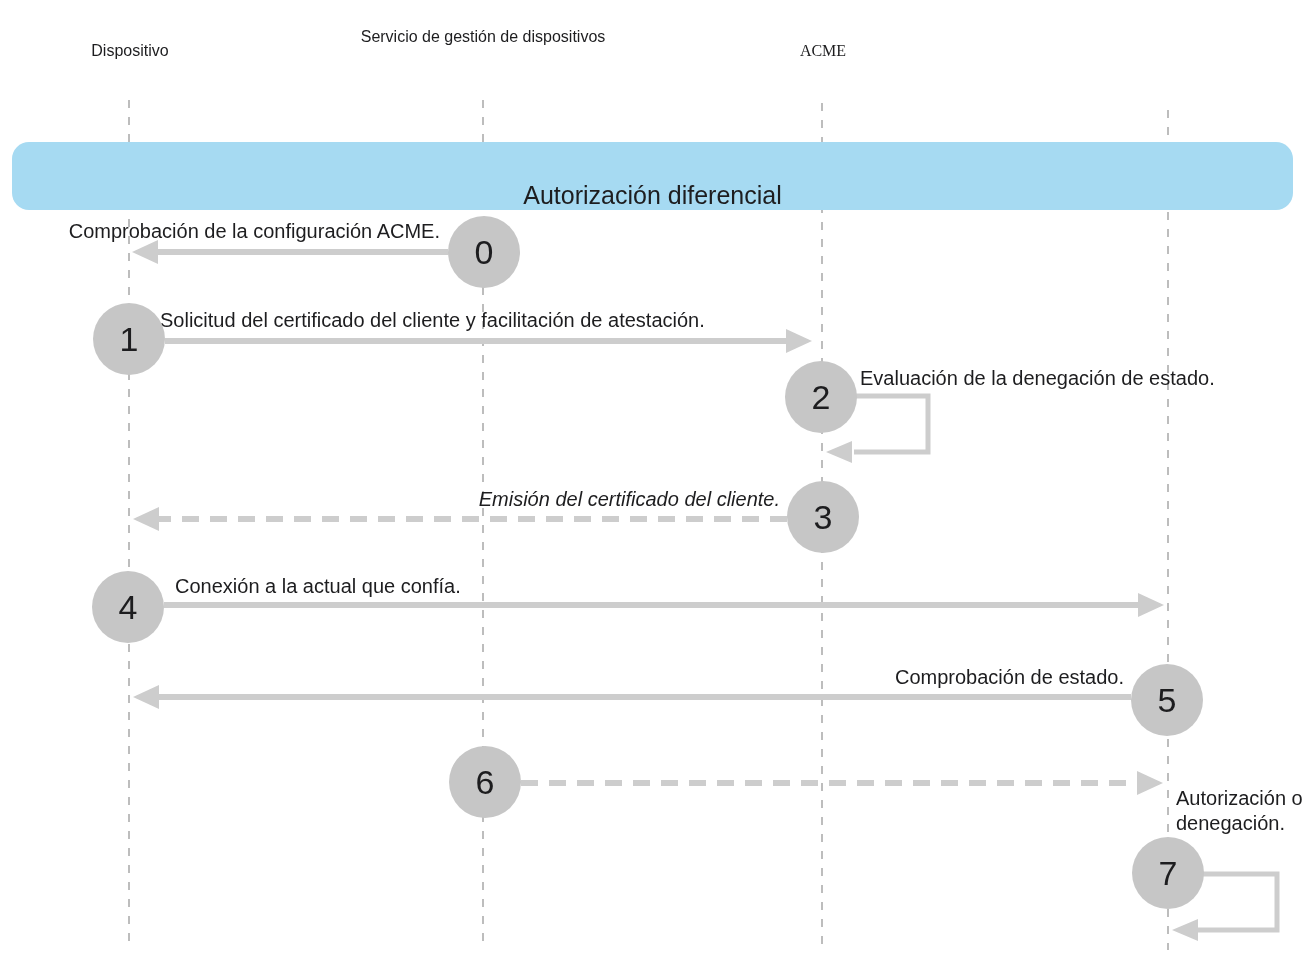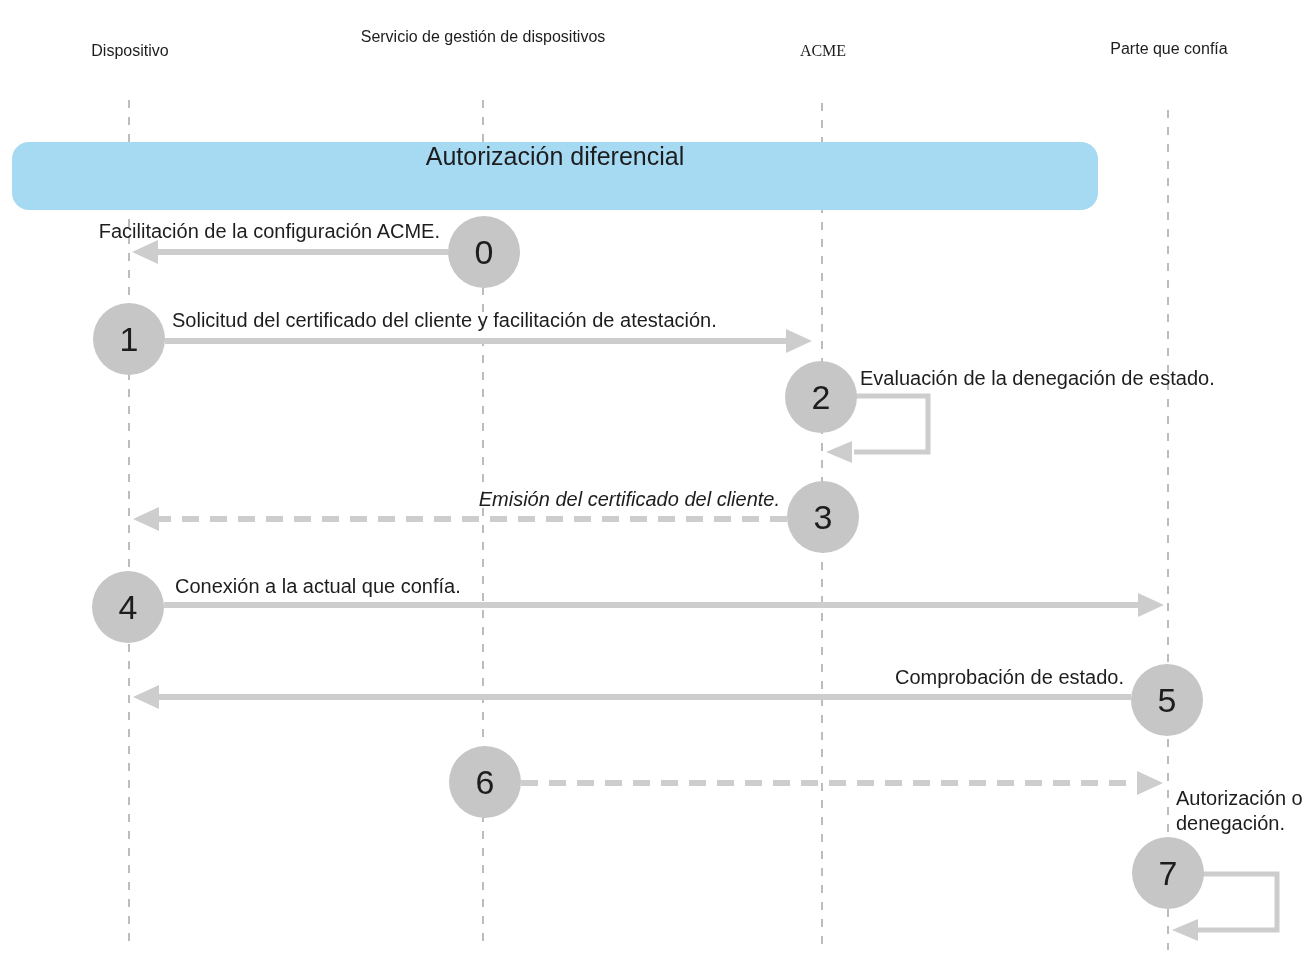--- a/index.html
+++ b/index.html
@@ -6,22 +6,22 @@
   #stage{
     position:relative;width:1309px;height:963px;background:#ffffff;overflow:hidden;
     font-family:"Liberation Sans", sans-serif;color:#1d1d1f;
   }
   #diagram-svg{position:absolute;left:0;top:0;}
   .actor-label{
     position:absolute;text-align:center;font-size:16px;font-weight:500;
     line-height:30px;color:#1d1d1f;
   }
   .banner{
-    position:absolute;left:12px;top:142px;width:1086px;height:68px;
-    background:#a6daf2;border-radius:17px;display:flex;align-items:flex-start;justify-content:center;
+    position:absolute;left:12px;top:142px;width:1281px;height:68px;
+    background:#a6daf2;border-radius:17px;display:flex;align-items:flex-end;justify-content:center;
     font-size:25px;color:#1d1d1f;
   }
   .step-circle{
     position:absolute;width:72px;height:72px;border-radius:50%;background:#c6c6c6;
     display:flex;align-items:center;justify-content:center;
     font-size:34px;color:#1d1d1f;z-index:3;
   }
   .msg-label{
     position:absolute;font-size:20px;line-height:25px;color:#1d1d1f;white-space:nowrap;z-index:2;
   }
@@ -60,21 +60,20 @@
     <line x1="521" y1="783" x2="1137" y2="783" stroke="#cdcdcd" stroke-width="6" stroke-dasharray="17 11"></line>
     <polygon points="1163,783 1137,771 1137,795" fill="#cdcdcd"></polygon>
 
     <path d="M 1202 874 H 1277 V 930 H 1198" fill="none" stroke="#cdcdcd" stroke-width="5"></path>
     <polygon points="1172,930 1198,919 1198,941" fill="#cdcdcd"></polygon>
   </svg>
 
   <div class="actor-label" style="left:20px;top:36px;width:220px;">Dispositivo</div>
   <div class="actor-label" style="left:353px;top:22px;width:260px;">Servicio de gestión de dispositivos</div>
   <div class="actor-label" style="left:723px;top:36px;width:200px;font-family:Liberation Serif, serif;">ACME</div>
-  <div class="actor-label" style="left:1039px;top:34px;width:260px;">Parte que confía</div>
 
   <div class="banner">
     <span>Autorización diferencial</span>
   </div>
 
   <div class="step-circle" style="left:448px;top:216px;">
     <span>0</span>
   </div>
   <div class="step-circle" style="left:93px;top:303px;">
     <span>1</span>
@@ -91,21 +90,21 @@
   <div class="step-circle" style="left:1131px;top:664px;">
     <span>5</span>
   </div>
   <div class="step-circle" style="left:449px;top:746px;">
     <span>6</span>
   </div>
   <div class="step-circle" style="left:1132px;top:837px;">
     <span>7</span>
   </div>
 
-  <div class="msg-label" style="right:869px;top:219px;">Facilitación de la configuración ACME.</div>
-  <div class="msg-label" style="left:172px;top:308px;">Solicitud del certificado del cliente y facilitación de atestación.</div>
+  <div class="msg-label" style="right:869px;top:219px;">Comprobación de la configuración ACME.</div>
+  <div class="msg-label" style="left:160px;top:308px;">Solicitud del certificado del cliente y facilitación de atestación.</div>
   <div class="msg-label" style="left:860px;top:366px;">Evaluación de la denegación de estado.</div>
   <div class="msg-label" style="right:529px;top:487px;font-style:italic;">Emisión del certificado del cliente.</div>
   <div class="msg-label" style="left:175px;top:574px;">Conexión a la actual que confía.</div>
   <div class="msg-label" style="right:185px;top:665px;">Comprobación de estado.</div>
   <div class="msg-label wrap" style="left:1176px;top:786px;width:145px;">Autorización o denegación.</div>
 
 </div>
 
 </body></html>

